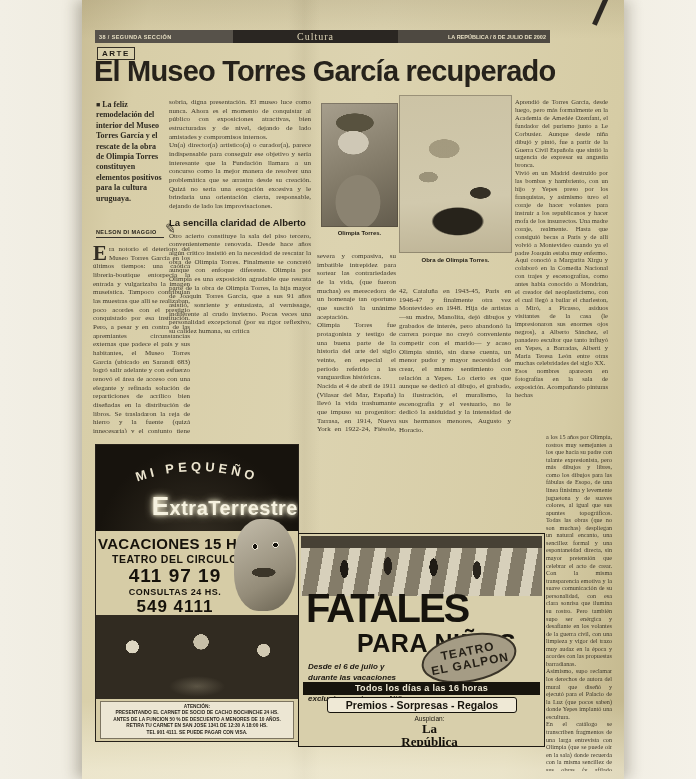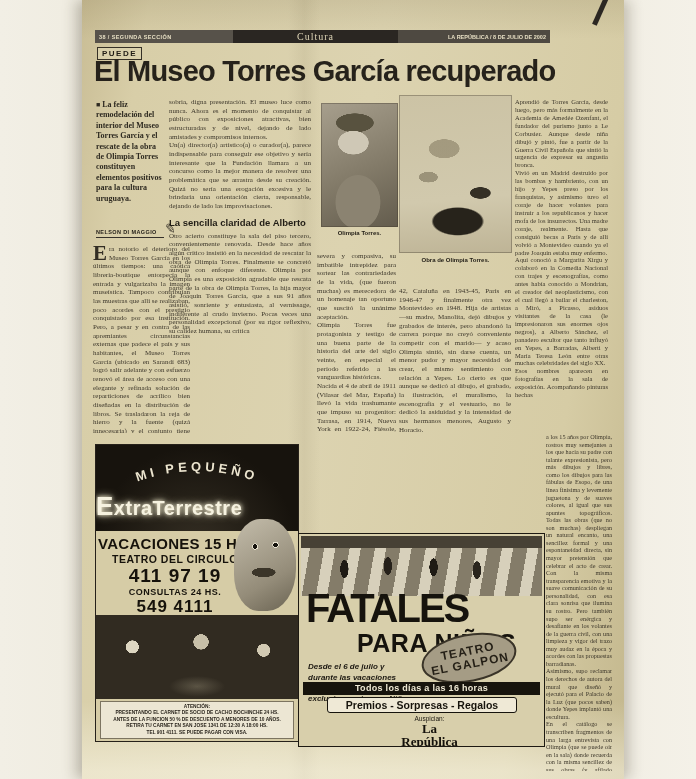--- a/index.html
+++ b/index.html
@@ -70,21 +70,21 @@
   .caption { font-family:"Liberation Sans",sans-serif; font-weight:bold; font-size:6px; text-align:center; color:#26221a; }
   .caption1 { left:321px; top:230px; width:77px; }
   .caption2 { left:399px; top:257px; width:113px; }
 
   
   .ad-et { left:95px; top:444px; width:204px; height:298px; border:1px solid #26211a; background:#d6cca6; overflow:hidden; }
   .et-top { position:absolute; left:0; top:0; width:100%; height:86px;
             background:radial-gradient(ellipse at 50% 120%, #342e23 0%, #17130d 70%); }
   .et-arc { position:absolute; left:0; top:2px; width:100%; height:48px; }
   .et-arc text { font-family:"Liberation Sans",sans-serif; font-weight:bold; font-size:13px; letter-spacing:4px; fill:#ece5cf; }
-  .et-logo { position:absolute; left:0; top:46px; width:100%; text-align:left;
+  .et-logo { position:absolute; left:0; top:46px; width:100%; text-align:right;
              font-family:"Liberation Sans",sans-serif; font-weight:bold; font-size:20px; color:#f6f2e0;
              text-shadow:0 0 4px #fff8dc, 0 0 9px #d6cfb0; letter-spacing:.5px; }
   .et-logo::first-letter { font-size:26px; }
   .alien { position:absolute; right:2px; top:74px; width:62px; height:92px; z-index:3;
            border:1px solid #3530244; border-radius:42% 46% 46% 40%;
            background:
              radial-gradient(circle 5px at 34% 30%, #14110c 0 44%, #e8e2d0 45% 62%, rgba(0,0,0,0) 64%),
              radial-gradient(circle 5px at 67% 28%, #14110c 0 44%, #e8e2d0 45% 62%, rgba(0,0,0,0) 64%),
              radial-gradient(ellipse 20px 8px at 48% 58%, #3b3529 0 58%, rgba(0,0,0,0) 60%),
              linear-gradient(150deg,#c4bdab 0%,#948c79 65%,#6a6352 100%); }
@@ -153,21 +153,21 @@
 <div class="canvas">
   <div class="page"></div>
   <div class="corner-mark"></div>
 
   <div class="abs header-bar">
     <div class="hseg l">38 / SEGUNDA SECCIÓN</div>
     <div class="hseg c">Cultura</div>
     <div class="hseg r">LA REPÚBLICA / 8 DE JULIO DE 2002</div>
   </div>
 
-  <div class="abs kicker">PUEDE</div>
+  <div class="abs kicker">ARTE</div>
   <h1 class="abs headline">El Museo Torres García recuperado</h1>
 
   <div class="abs intro"><span class="sq">■</span><span> La feliz remodelación del interior del Museo Torres García y el rescate de la obra de Olimpia Torres constituyen elementos positivos para la cultura uruguaya.</span></div>
   <div class="abs byline">NELSON DI MAGGIO</div>
   <div class="abs pencil">✎</div>
 
   <div class="abs coltext col1"><span class="dropcap">E</span><span>ra notorio el deterioro del Museo Torres García en los últimos tiempos: una caótica librería-boutique entorpecía la entrada y vulgarizaba la imagen museística. Tampoco contribuían las muestras que allí se realizaban, poco acordes con el prestigio conquistado por esa institución. Pero, a pesar y en contra de las apremiantes circunstancias externas que padece el país y sus habitantes, el Museo Torres García (ubicado en Sarandí 683) logró salir adelante y con esfuerzo renovó el área de acceso con una elegante y refinada solución de reparticiones de acrílico bien diseñadas en la distribución de libros. Se trasladaron la reja de hierro y la fuente (quizá innecesaria) y el conjunto tiene una</span></div>
 
   <div class="abs col2">
     <div class="coltext">sobria, digna presentación. El museo luce como nunca. Ahora es el momento de conquistar al público con exposiciones atractivas, bien estructuradas y de nivel, dejando de lado amistades y compromisos internos.

